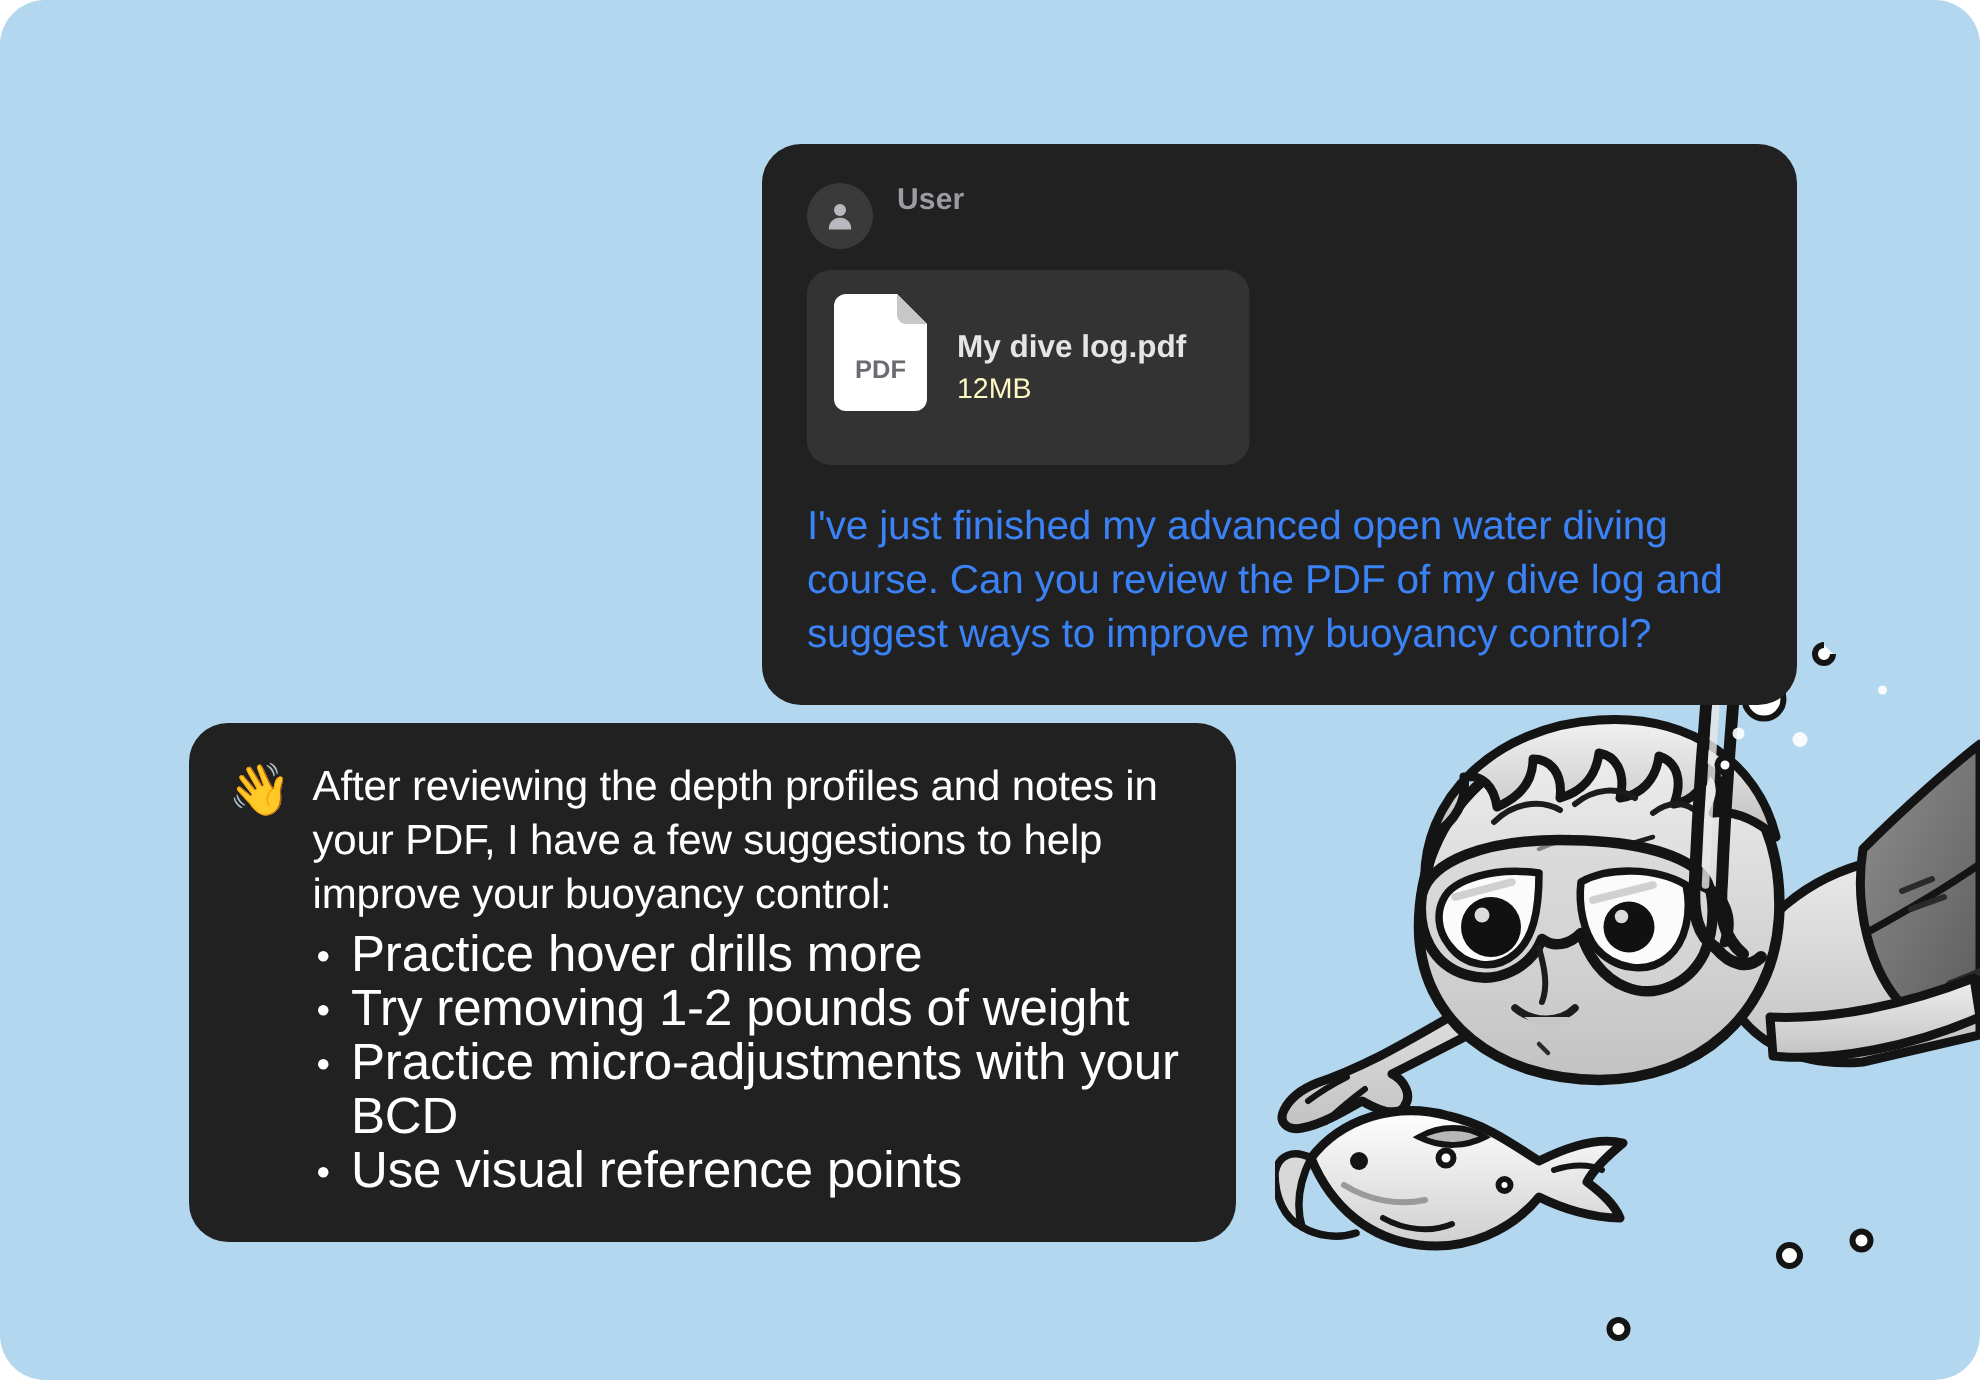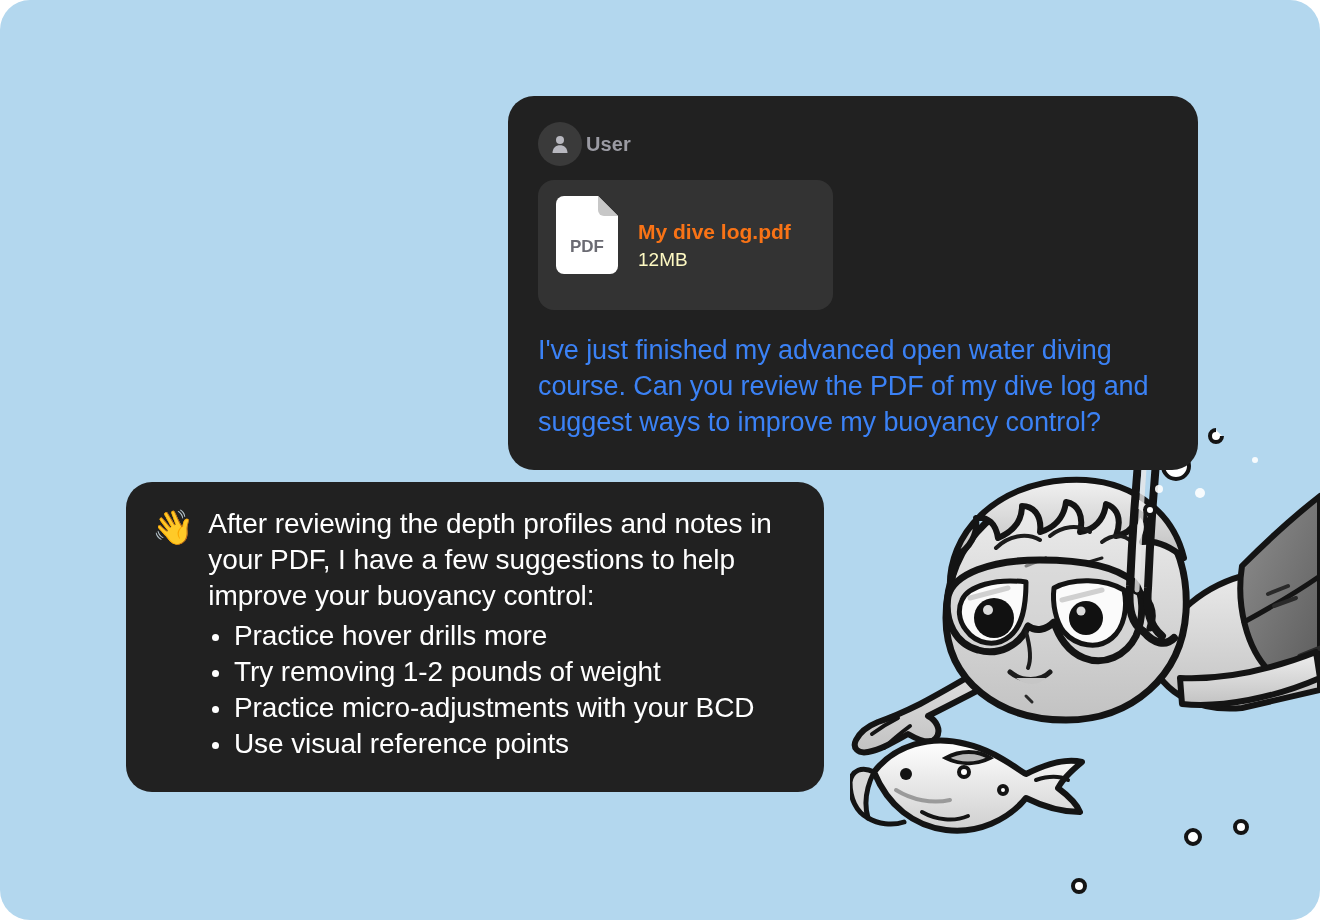--- a/index.html
+++ b/index.html
@@ -44,22 +44,22 @@
     left: 508px;
     top: 96px;
     width: 690px;
     background: #212121;
     border-radius: 26px;
     padding: 26px 30px 30px 30px;
     box-sizing: border-box;
   }
   .user-header {
     display: flex;
-    align-items: center;
-    gap: 4px;
+    align-items: flex-start;
+    gap: 16px;
     margin-bottom: 14px;
   }
   .avatar {
     width: 44px;
     height: 44px;
     border-radius: 50%;
     background: #3a3a3a;
     display: flex;
     align-items: center;
     justify-content: center;
@@ -89,21 +89,21 @@
   }
   .attach-meta {
     display: flex;
     flex-direction: column;
     justify-content: center;
     gap: 5px;
   }
   .attach-name {
     font-size: 21px;
     font-weight: bold;
-    color: #f97316;
+    color: #e5e5e5;
     white-space: nowrap;
   }
   .attach-size {
     font-size: 19px;
     color: #fef9c3;
   }
 
   .user-text {
     font-size: 27px;
     line-height: 36px;
@@ -139,21 +139,21 @@
     color: #ffffff;
     letter-spacing: -0.1px;
   }
   .suggestion-list {
     margin: 4px 0 0 0;
     padding-left: 60px;
     list-style: none;
   }
   .suggestion-list li {
     position: relative;
-    font-size: 28px;
+    font-size: 34px;
     line-height: 36px;
     color: #ffffff;
     letter-spacing: -0.1px;
     padding-left: 22px;
   }
   .suggestion-list li::before {
     content: "";
     position: absolute;
     left: 0;
     top: 16px;

